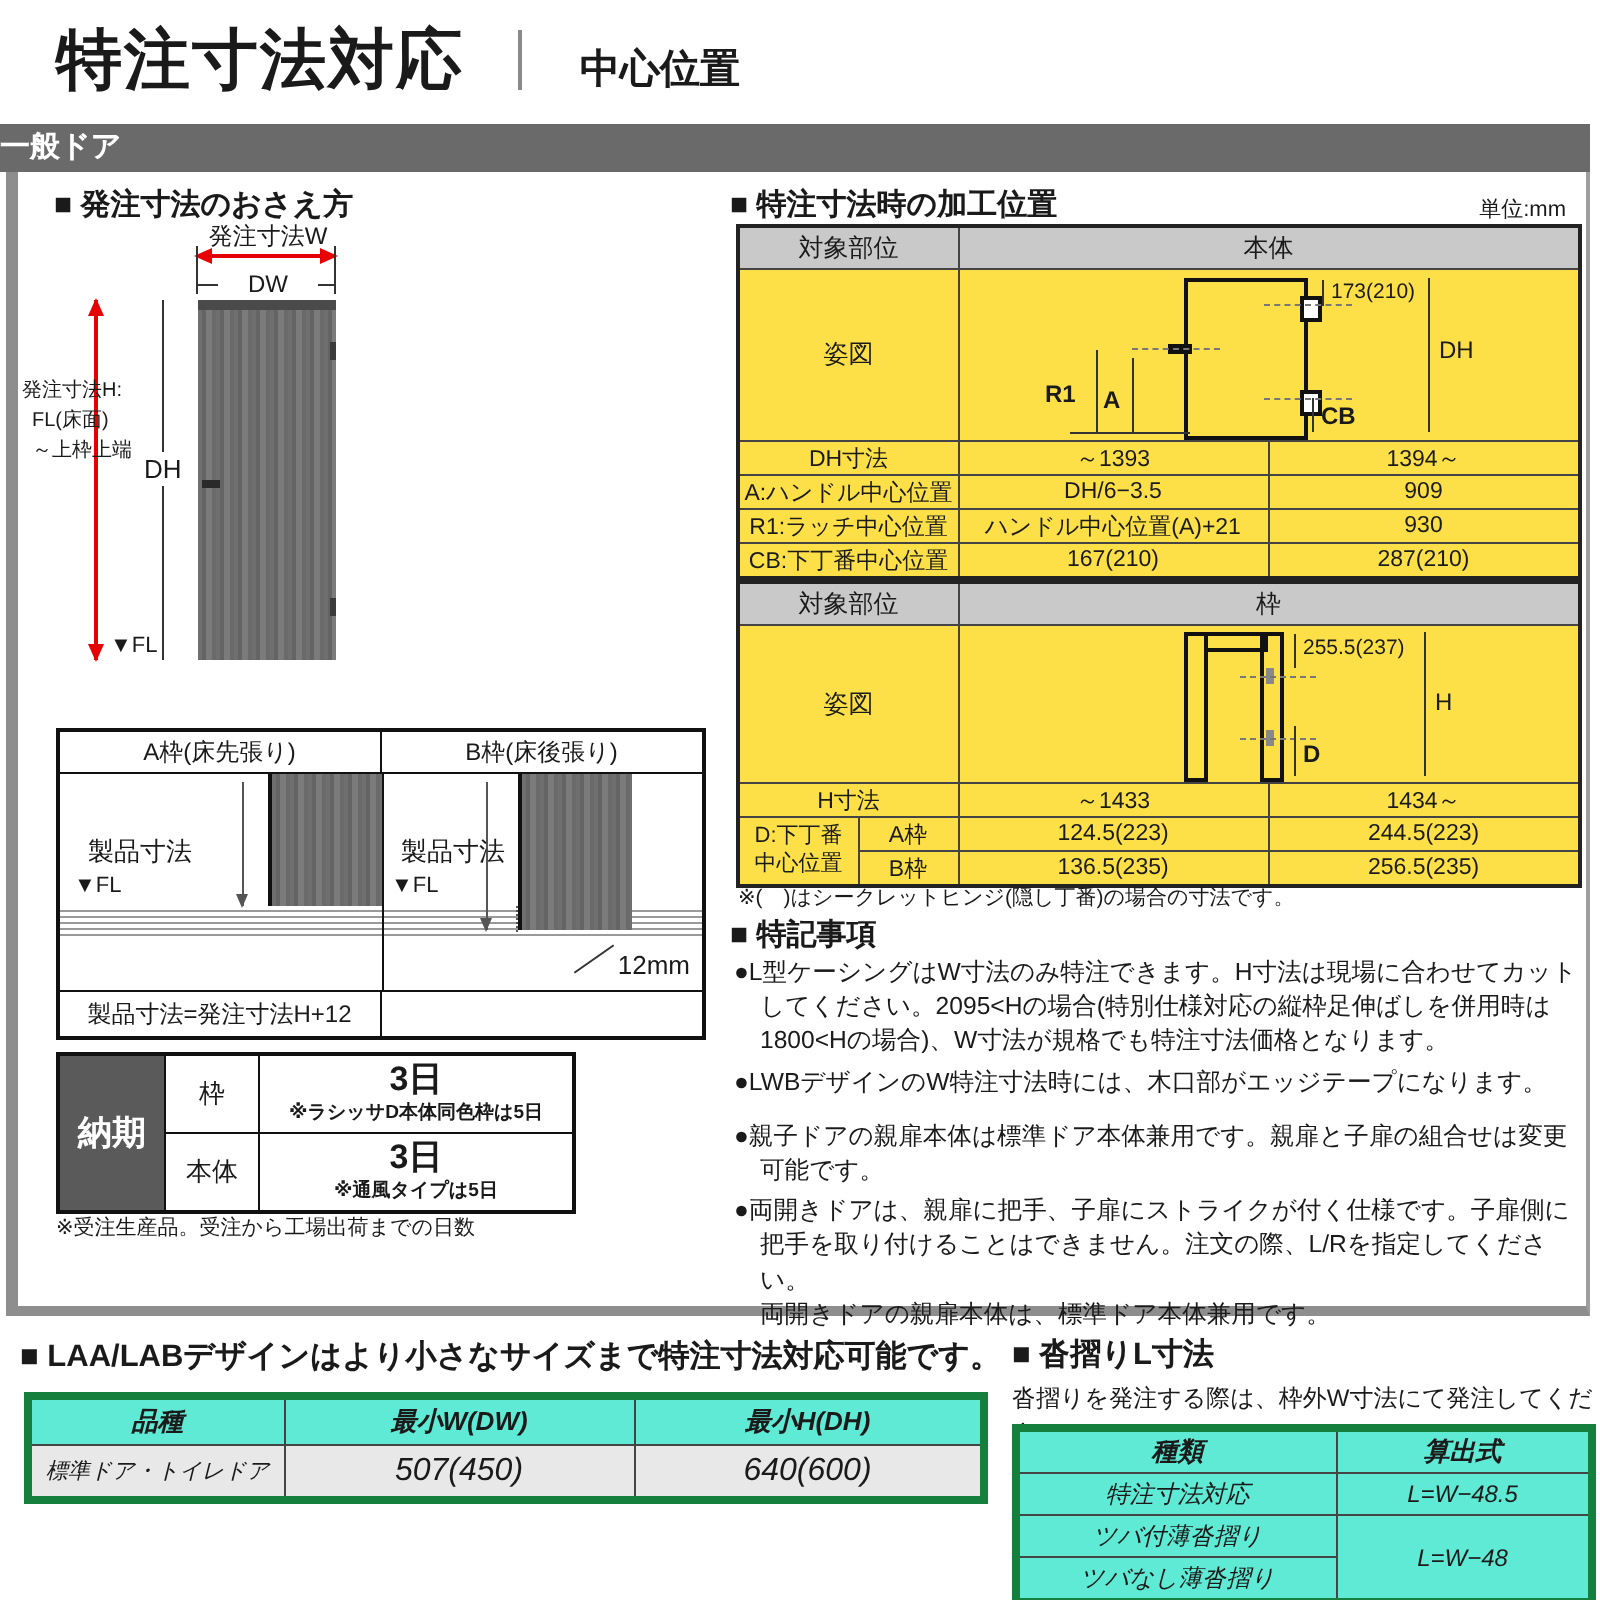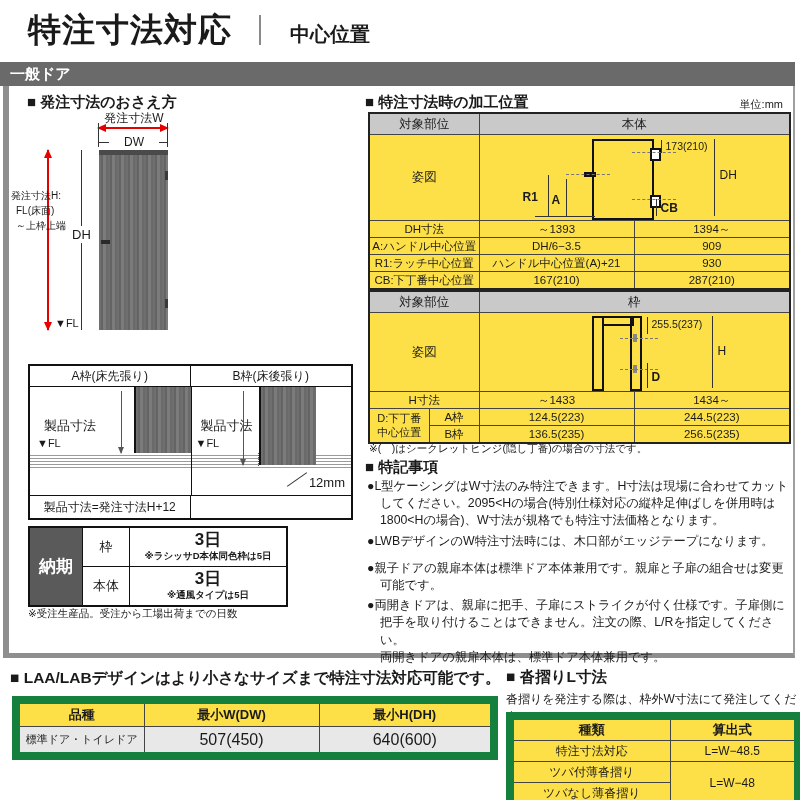--- a/index.html
+++ b/index.html
@@ -5,21 +5,21 @@
   html,body{margin:0;padding:0;background:#fff;}
   .page{position:relative;width:800px;height:800px;background:#fff;overflow:hidden;
         font-family:"Liberation Sans","DejaVu Sans",sans-serif;color:#1a1a1a;}
 
   
   .title{position:absolute;left:28px;top:8px;font-size:33px;font-weight:bold;letter-spacing:1px;}
   .title-divider{position:absolute;left:259px;top:15px;height:30px;border-left:2px solid #8a8a8a;}
   .subtitle{position:absolute;left:290px;top:21px;font-size:20px;font-weight:bold;}
 
   .category-bar{position:absolute;left:0;top:62px;width:795px;height:24px;background:#6a6a6a;
-    color:#fff;font-size:15px;font-weight:bold;line-height:24px;padding-left:10px;box-sizing:border-box;}
+    color:#fff;font-size:15px;font-weight:bold;line-height:24px;box-sizing:border-box;}
 
   .main-box{position:absolute;left:3px;top:86px;width:792px;height:572px;box-sizing:border-box;
     border-left:6px solid #8e8e8e;border-right:2px solid #9e9e9e;border-bottom:5px solid #8e8e8e;background:#fff;}
 
   .sec-heading{position:absolute;font-size:15px;font-weight:bold;white-space:nowrap;}
 
   
   .door-diagram{position:absolute;left:0;top:24px;width:350px;height:254px;}
   .dd-wlabel{position:absolute;left:78px;top:0;width:94px;text-align:center;font-size:12px;}
   .harrow{position:absolute;height:2px;background:#e60000;}
@@ -103,21 +103,21 @@
   .sk-big{font-size:12px;white-space:nowrap;}
   .sk-bold{font-weight:bold;}
   .spec-foot{position:absolute;left:360px;top:356px;font-size:10.5px;}
 
   
   .notes-list{position:absolute;left:358px;top:392px;width:426px;}
   .bullet{font-size:12.3px;line-height:1.4;padding-left:13px;text-indent:-13px;margin:0 0 3px 0;white-space:pre-line;}
   .bullet.gap{margin-top:10px;}
 
   
-  table.bot{position:absolute;border-collapse:collapse;table-layout:fixed;background:#fde047;border:8px solid #15803d;}
+  table.bot{position:absolute;border-collapse:collapse;table-layout:fixed;background:#5eead4;border:4px solid #15803d;font-style:italic;}
   table.bot th,table.bot td{border:1px solid #444;text-align:center;padding:0;overflow:hidden;}
   .ms-table{left:12px;top:696px;width:478px;}
   .ms-table th{height:22px;font-size:13px;}
   .ms-table td{height:25px;background:#e8e8e8;}
   .ms-name{font-size:11px;}
   .ms-val{font-size:16px;}
   .th-desc{position:absolute;left:506px;top:691px;font-size:12px;}
   .th-table{left:506px;top:712px;width:288px;}
   .th-table th{height:20px;font-size:13px;}
   .th-table td{height:20px;font-size:12px;}

